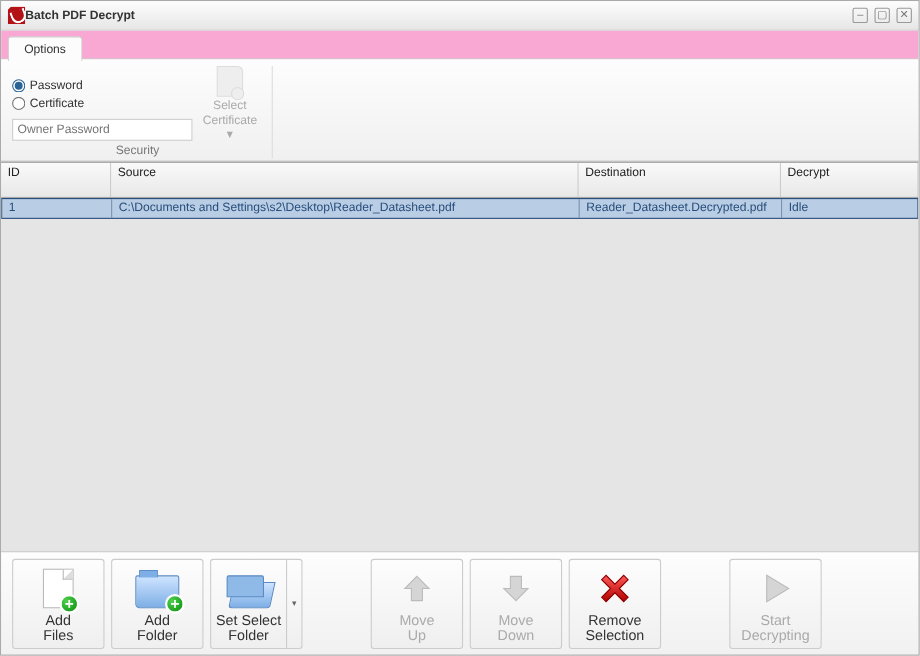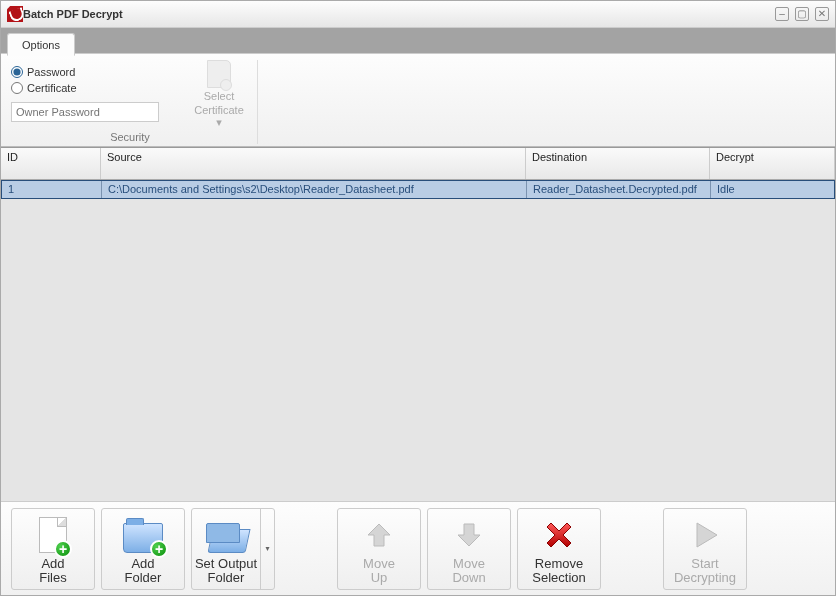--- a/index.html
+++ b/index.html
@@ -53,21 +53,21 @@
   font-size: 10px;
   display: flex;
   align-items: center;
   justify-content: center;
   line-height: 1;
 }
 .ribbon-area {
   background: #fff;
 }
 .tab-row {
-  background: #a3a3a3;
+  background: #f9a8d4;
   padding: 4px 6px 0 6px;
   border-bottom: 1px solid #ccc;
   height: 26px;
 }
 .tab {
   display: inline-block;
   padding: 5px 14px 4px 14px;
   background: #fcfcfc;
   border: 1px solid #ccc;
   border-bottom: 1px solid #fcfcfc;
@@ -81,26 +81,26 @@
   padding: 6px 8px 2px 8px;
   border-bottom: 1px solid #bbb;
   display: flex;
 }
 .ribbon-group {
   border-right: 1px solid #ddd;
   padding: 0 8px 0 2px;
   display: flex;
   flex-direction: column;
 }
-.group-body { display: flex; align-items: center; gap: 30px; }
+.group-body { display: flex; align-items: flex-end; gap: 4px; }
 .radio-stack { display: flex; flex-direction: column; gap: 4px; }
 .radio-row { display: flex; align-items: center; gap: 4px; color: #333; }
 input[type=radio] { accent-color: #2a6496; margin:0; width:12px; height:12px; }
 .owner-input {
-  width: 148px; height: 20px;
+  width: 164px; height: 20px;
   border: 1px solid #ccc;
   background: #fff;
   color: #aaa;
   padding: 0 4px;
   font-size: 11px;
   margin-top: 4px;
 }
 .cert-btn {
   display: flex; flex-direction: column;
   align-items: center;
@@ -372,21 +372,21 @@
         </div>
     </div>
     <div class="lbl">Add</div>
     <div class="lbl">Folder</div>
   </div>
 
   <div class="tool-btn" style="padding-right:14px;">
     <div class="tool-icon">
       <div class="folder-open"></div>
     </div>
-    <div class="lbl">Set Output</div>
+    <div class="lbl">Set Select</div>
     <div class="lbl">Folder</div>
     <div class="split-arrow">▾</div>
   </div>
 
   <div style="width:50px;"></div>
 
   <div class="tool-btn disabled">
     <div class="tool-icon">
       <svg class="arrow-shape" viewBox="0 0 30 30">
           <path class="arrow-up-g" d="M15 4 L26 15 H20 V26 H10 V15 H4 Z"></path>

